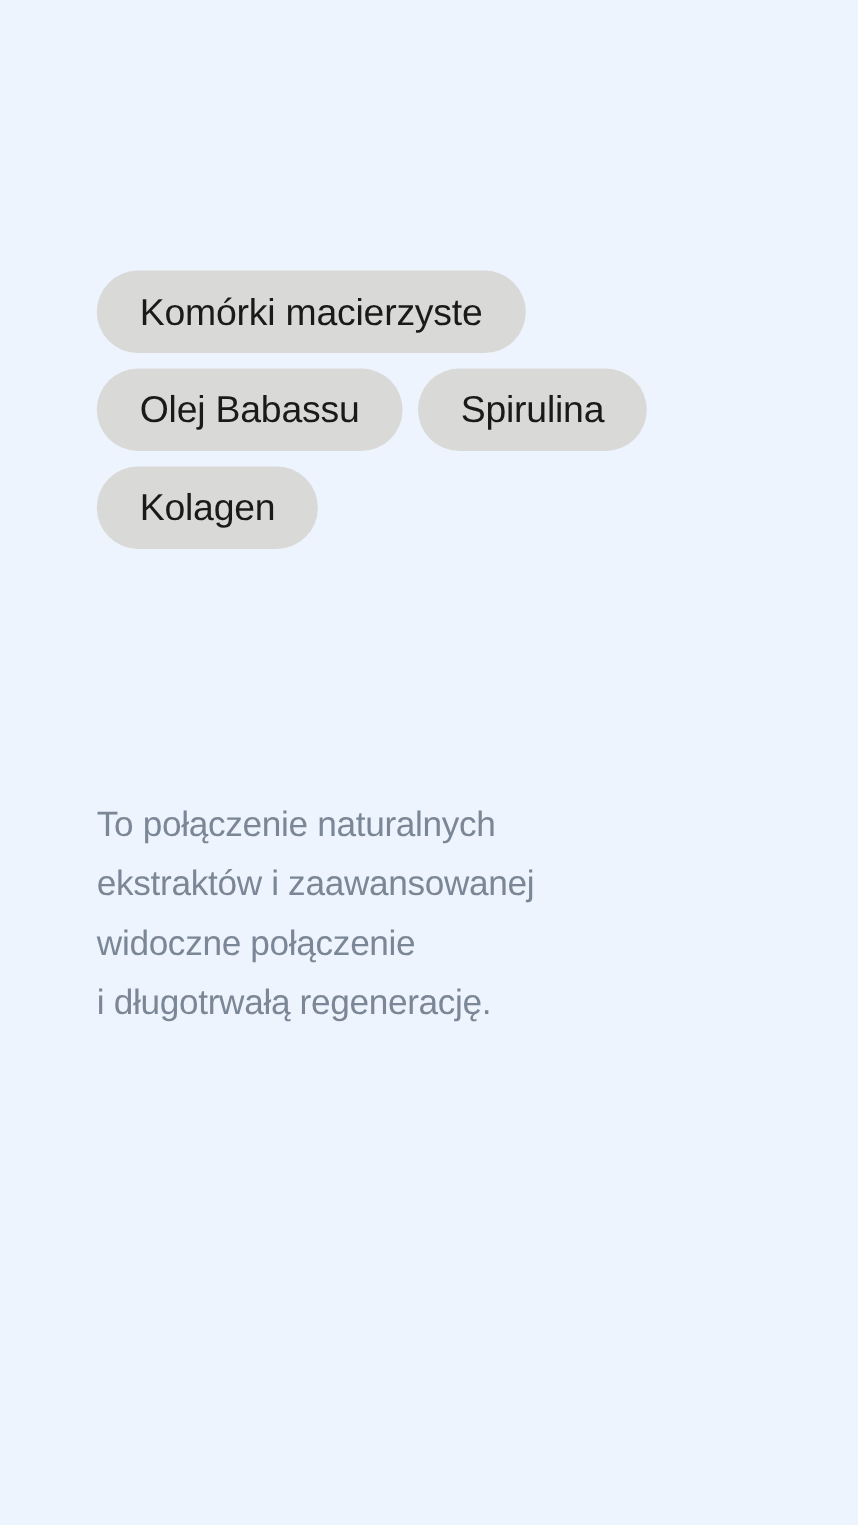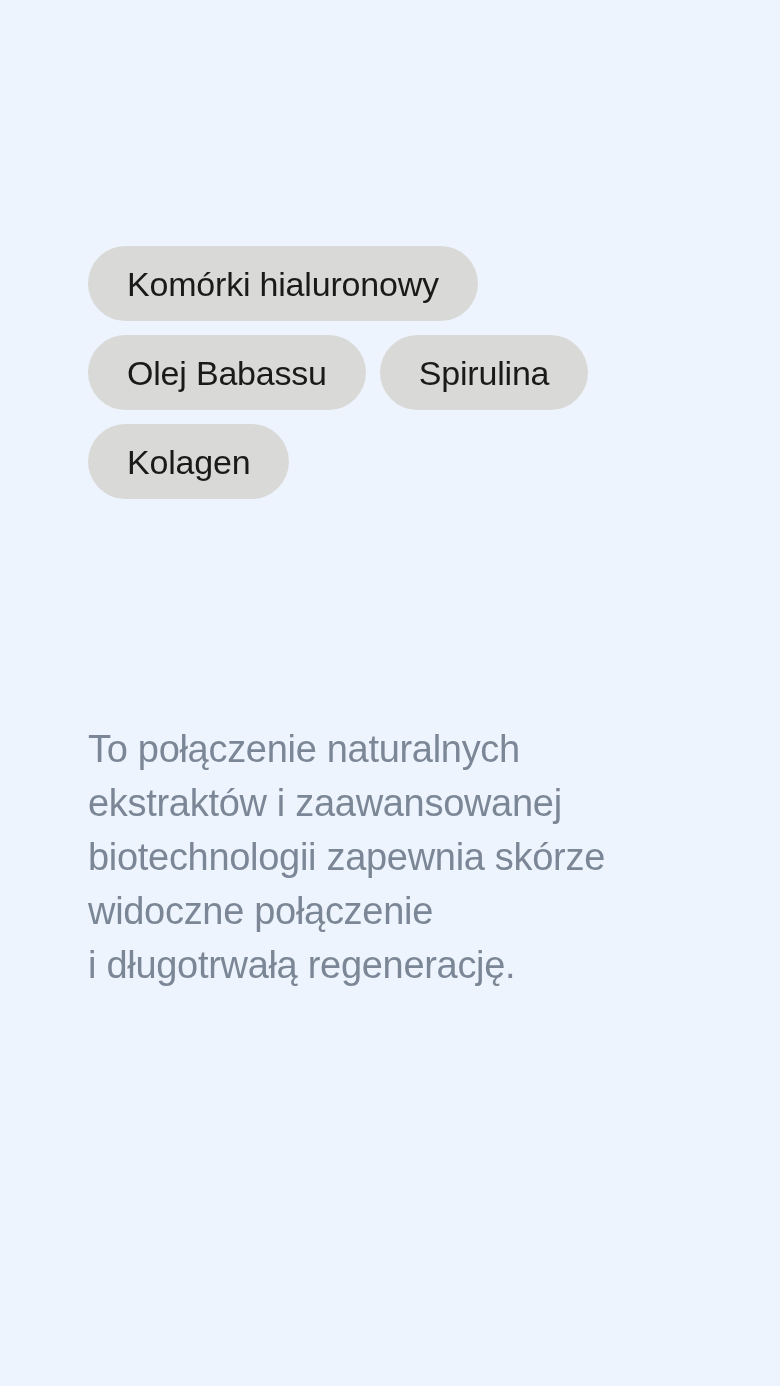--- a/index.html
+++ b/index.html
@@ -53,54 +53,53 @@
     line-height: 1;
     white-space: nowrap;
   }
 
   .description {
     position: absolute;
     left: 88px;
     top: 722px;
     width: 670px;
     color: #7b8796;
-    font-size: 38px;
+    font-size: 32px;
     line-height: 54px;
     letter-spacing: -0.3px;
     font-weight: 400;
   }
   .description .line {
     display: block;
     white-space: nowrap;
   }
 </style>
 </head>
 <body>
 
 <div class="page">
 
   <div class="tag-section">
 
     <div class="tag-row">
-      <span class="tag">Komórki hialuronowy</span>
+      <span class="tag">Komórki macierzyste</span>
     </div>
 
     <div class="tag-row">
       <span class="tag">Olej Babassu</span>
       <span class="tag">Spirulina</span>
     </div>
 
 
     <div class="tag-row">
       <span class="tag">Kolagen</span>
     </div>
 
   </div>
 
   <div class="description">
     <span class="line">To połączenie naturalnych</span>
     <span class="line">ekstraktów i zaawansowanej</span>
-    <span class="line">biotechnologii zapewnia skórze</span>
     <span class="line">widoczne połączenie</span>
     <span class="line">i długotrwałą regenerację.</span>
   </div>
 
 </div>
 
 </body></html>

